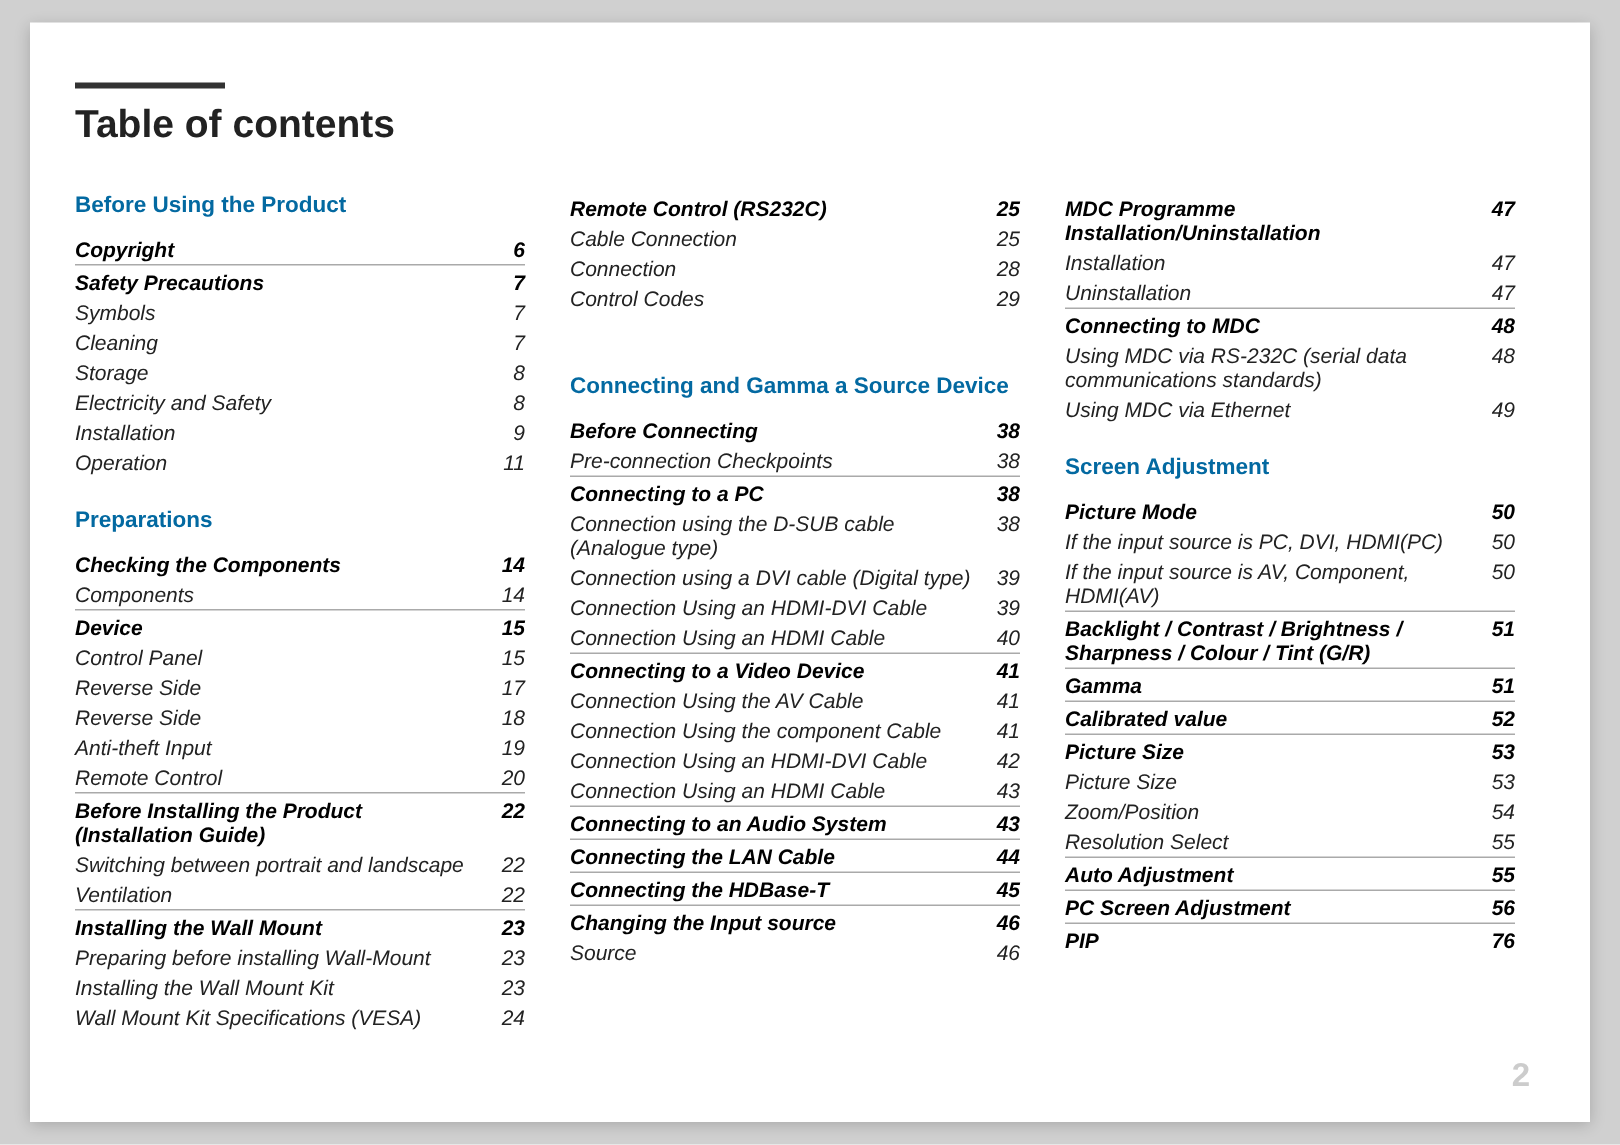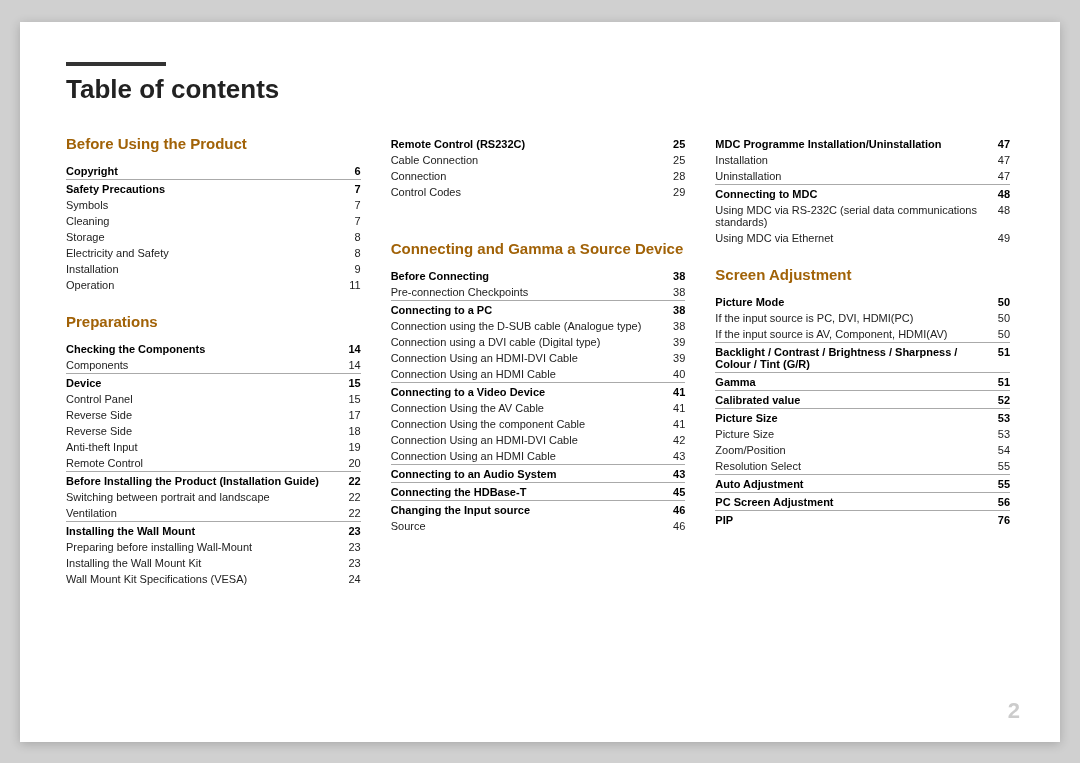--- a/index.html
+++ b/index.html
@@ -8,21 +8,21 @@
       display: flex;
       justify-content: center;
       align-items: center;
       min-height: 100vh;
       font-family: Arial, Helvetica, sans-serif;
     }
     .page {
       background: #fff;
       width: 1040px;
       min-height: 720px;
-      padding: 40px 50px 40px 46px;
+      padding: 40px 50px 40px 30px;
       position: relative;
       box-shadow: 0 2px 10px rgba(0,0,0,0.2);
     }
     .page-number {
       position: absolute;
       bottom: 18px;
       right: 40px;
       font-size: 22px;
       color: #ccc;
       font-weight: bold;
@@ -45,29 +45,30 @@
       width: 100%;
     }
     .col {
       flex: 1;
       padding-right: 30px;
     }
     .col:last-child { padding-right: 0; }
     .section-heading {
       font-size: 15px;
       font-weight: bold;
-      color: #a16207;
+      color: #0369a1;
       margin-bottom: 10px;
       margin-top: 0;
     }
     .toc-table {
       width: 100%;
       border-collapse: collapse;
-      font-size: 11px;
+      font-size: 14px;
       margin-bottom: 16px;
+      font-style: italic;
     }
     .toc-table tr.bold-row td {
       font-weight: bold;
       padding: 3px 0 2px 0;
       border-top: 1px solid #aaa;
     }
     .toc-table tr.bold-row.first-bold td {
       border-top: none;
     }
     .toc-table tr.normal-row td {
@@ -279,20 +280,24 @@
               </tr>
               <tr class="normal-row">
                 <td class="label">Connection Using an HDMI Cable</td>
                 <td class="page-num">43</td>
               </tr>
               <tr class="bold-row">
                 <td class="label">Connecting to an Audio System</td>
                 <td class="page-num">43</td>
               </tr>
               <tr class="bold-row">
+                <td class="label">Connecting the LAN Cable</td>
+                <td class="page-num">44</td>
+              </tr>
+              <tr class="bold-row">
                 <td class="label">Connecting the HDBase-T</td>
                 <td class="page-num">45</td>
               </tr>
               <tr class="bold-row">
                 <td class="label">Changing the Input source</td>
                 <td class="page-num">46</td>
               </tr>
               <tr class="normal-row">
                 <td class="label">Source</td>
                 <td class="page-num">46</td>

